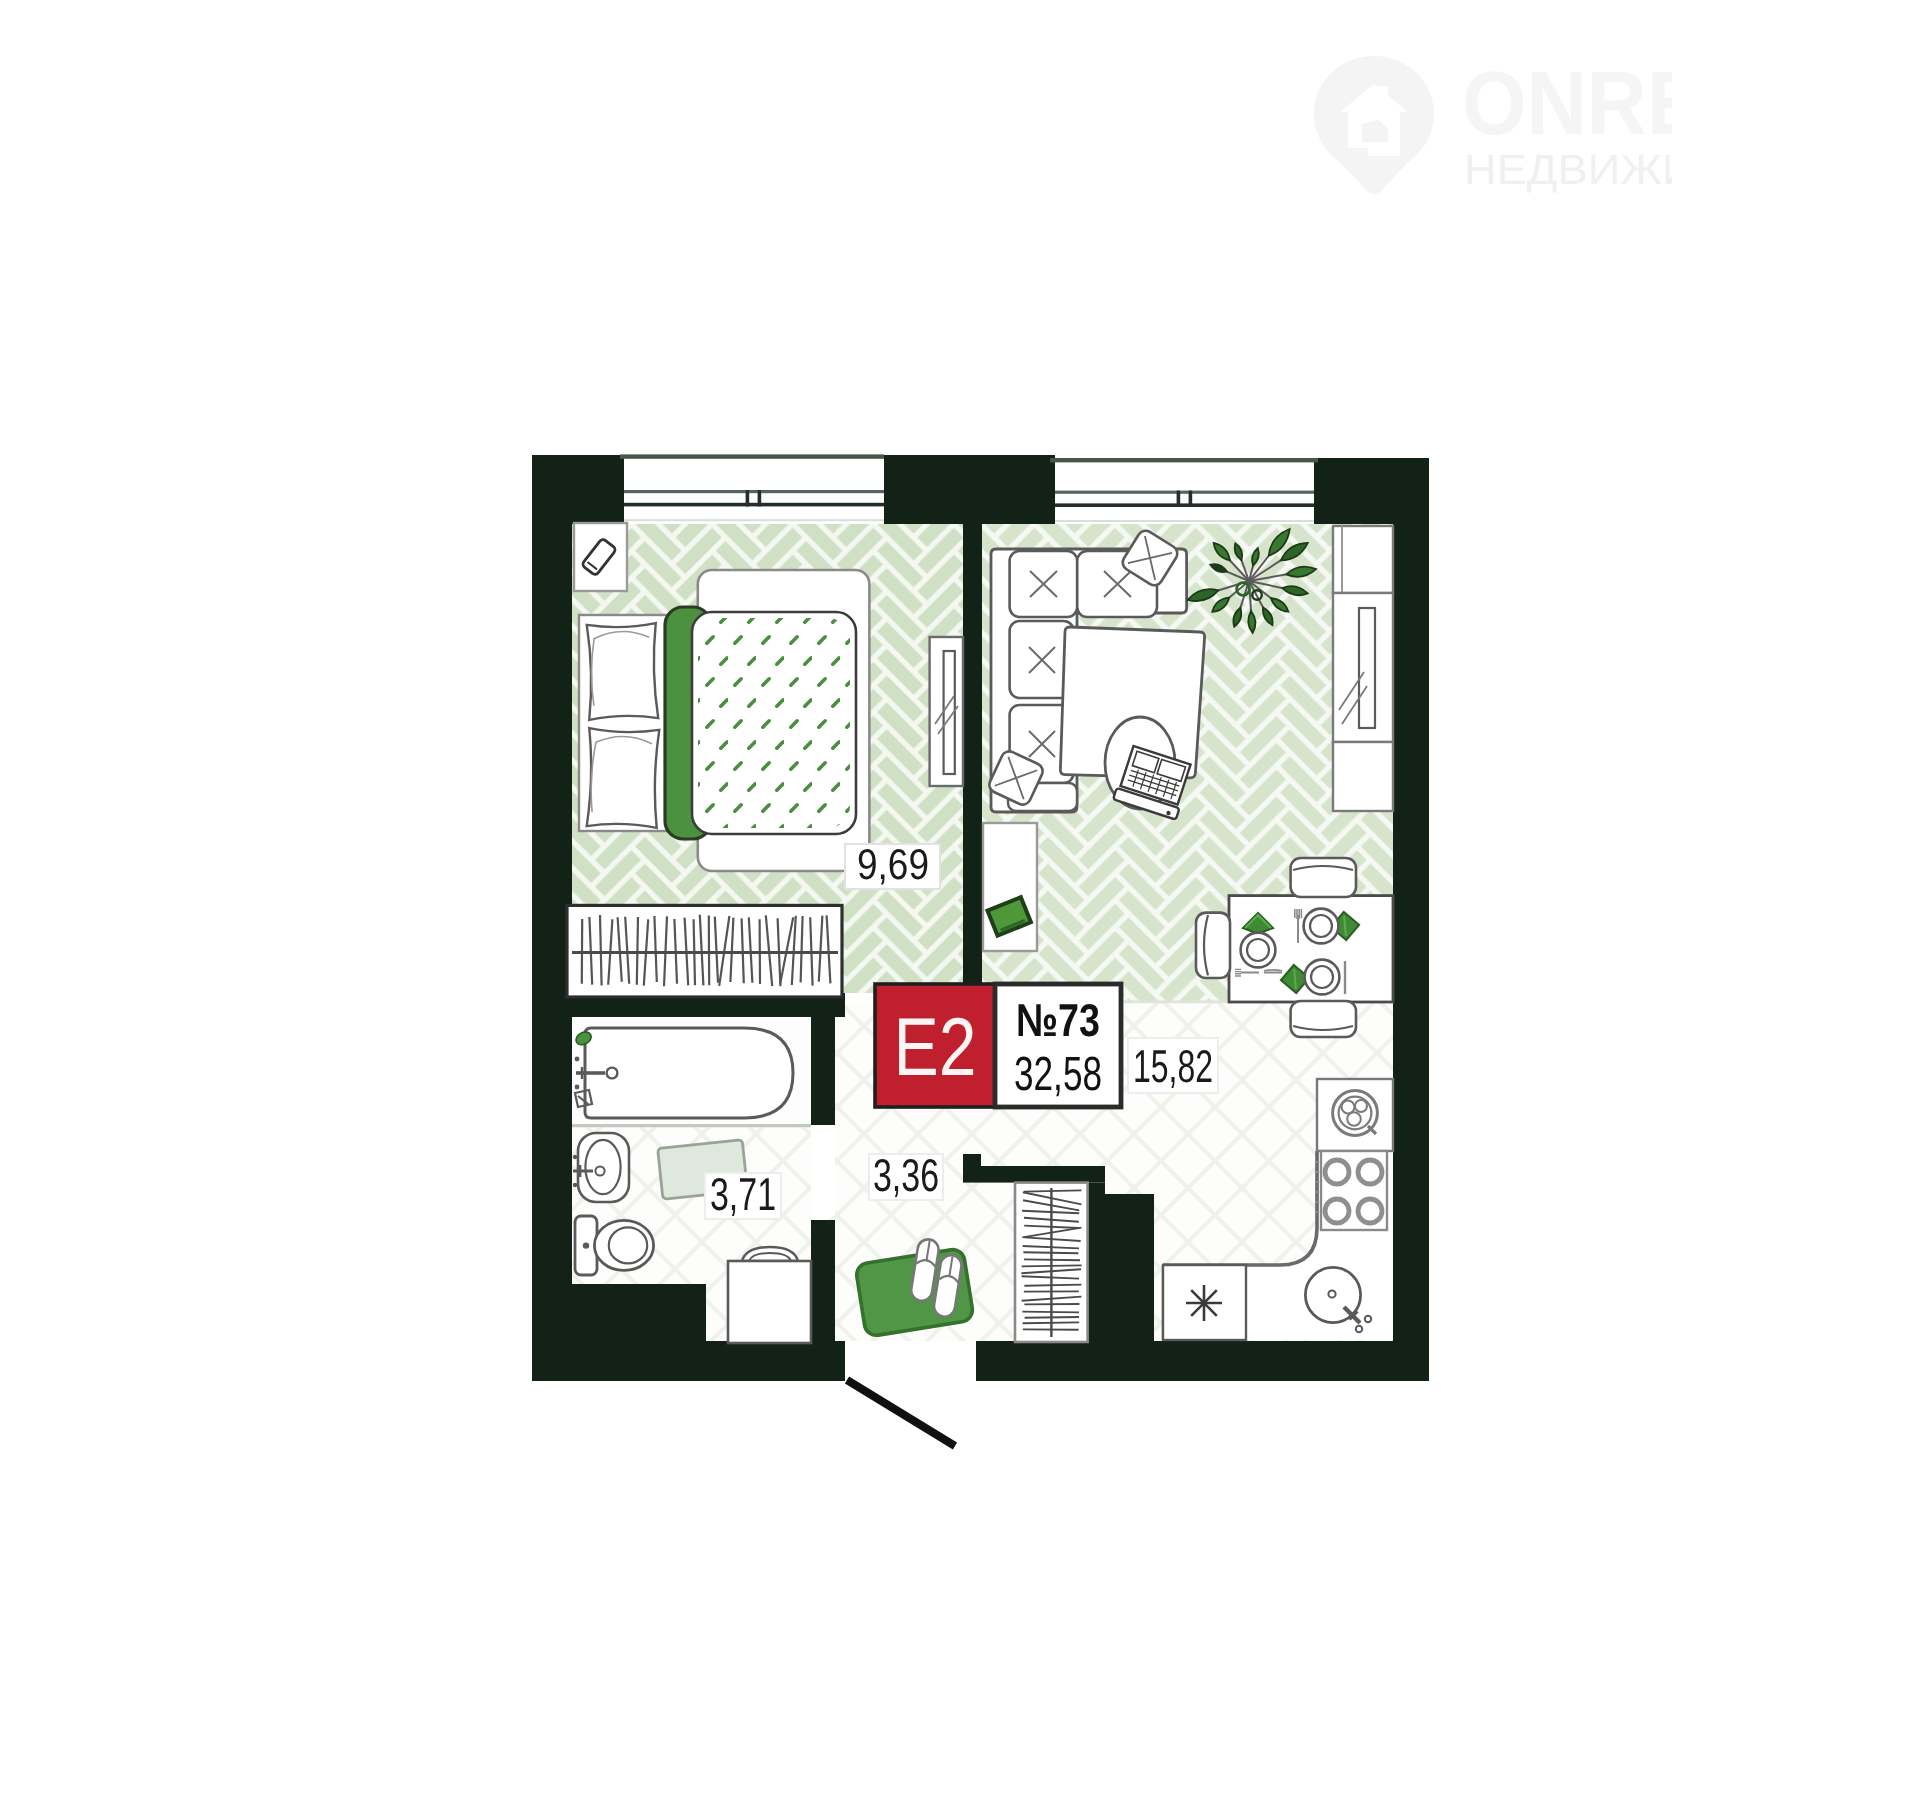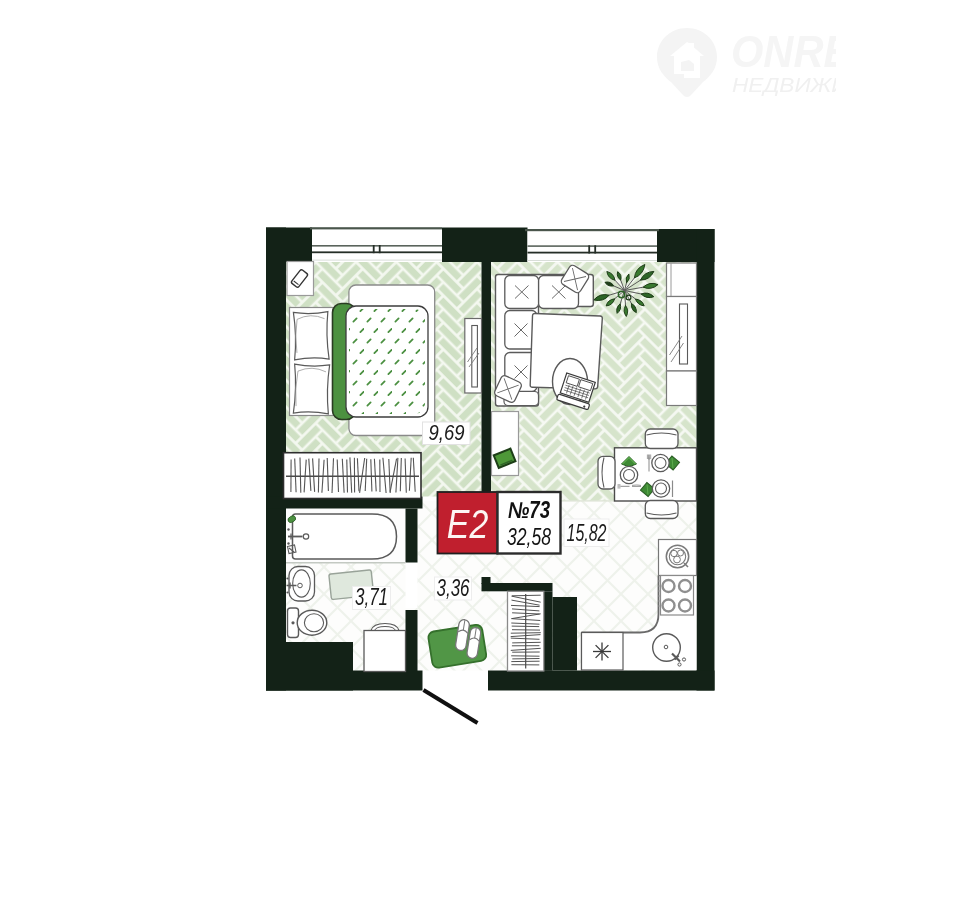--- a/index.html
+++ b/index.html
@@ -1,17 +1,17 @@
 <!DOCTYPE html>
 <html><head>
 <meta charset="utf-8">
 <style>
 html,body{margin:0;padding:0;background:#ffffff;}
 #page{width:836px;height:910px;position:relative;background:#15803d;overflow:hidden;
-font-family:"Liberation Sans", sans-serif;font-style:italic;}
+font-family:"Liberation Sans", sans-serif;}
 </style>
 </head>
 <body>
 <div id="page">
 <svg width="960" height="910" viewBox="0 0 960 910">
 <defs>
 <pattern id="herr" width="57.0" height="57.0" patternUnits="userSpaceOnUse" patternTransform="rotate(45)">
 <rect x="-2" y="-2" width="61.0" height="61.0" fill="#f4f8f0"></rect>
 <rect x="29.85" y="-17.65" width="6.80" height="25.80" fill="#cfe0c4"></rect>
 <rect x="39.35" y="-8.15" width="6.80" height="25.80" fill="#cfe0c4"></rect>

